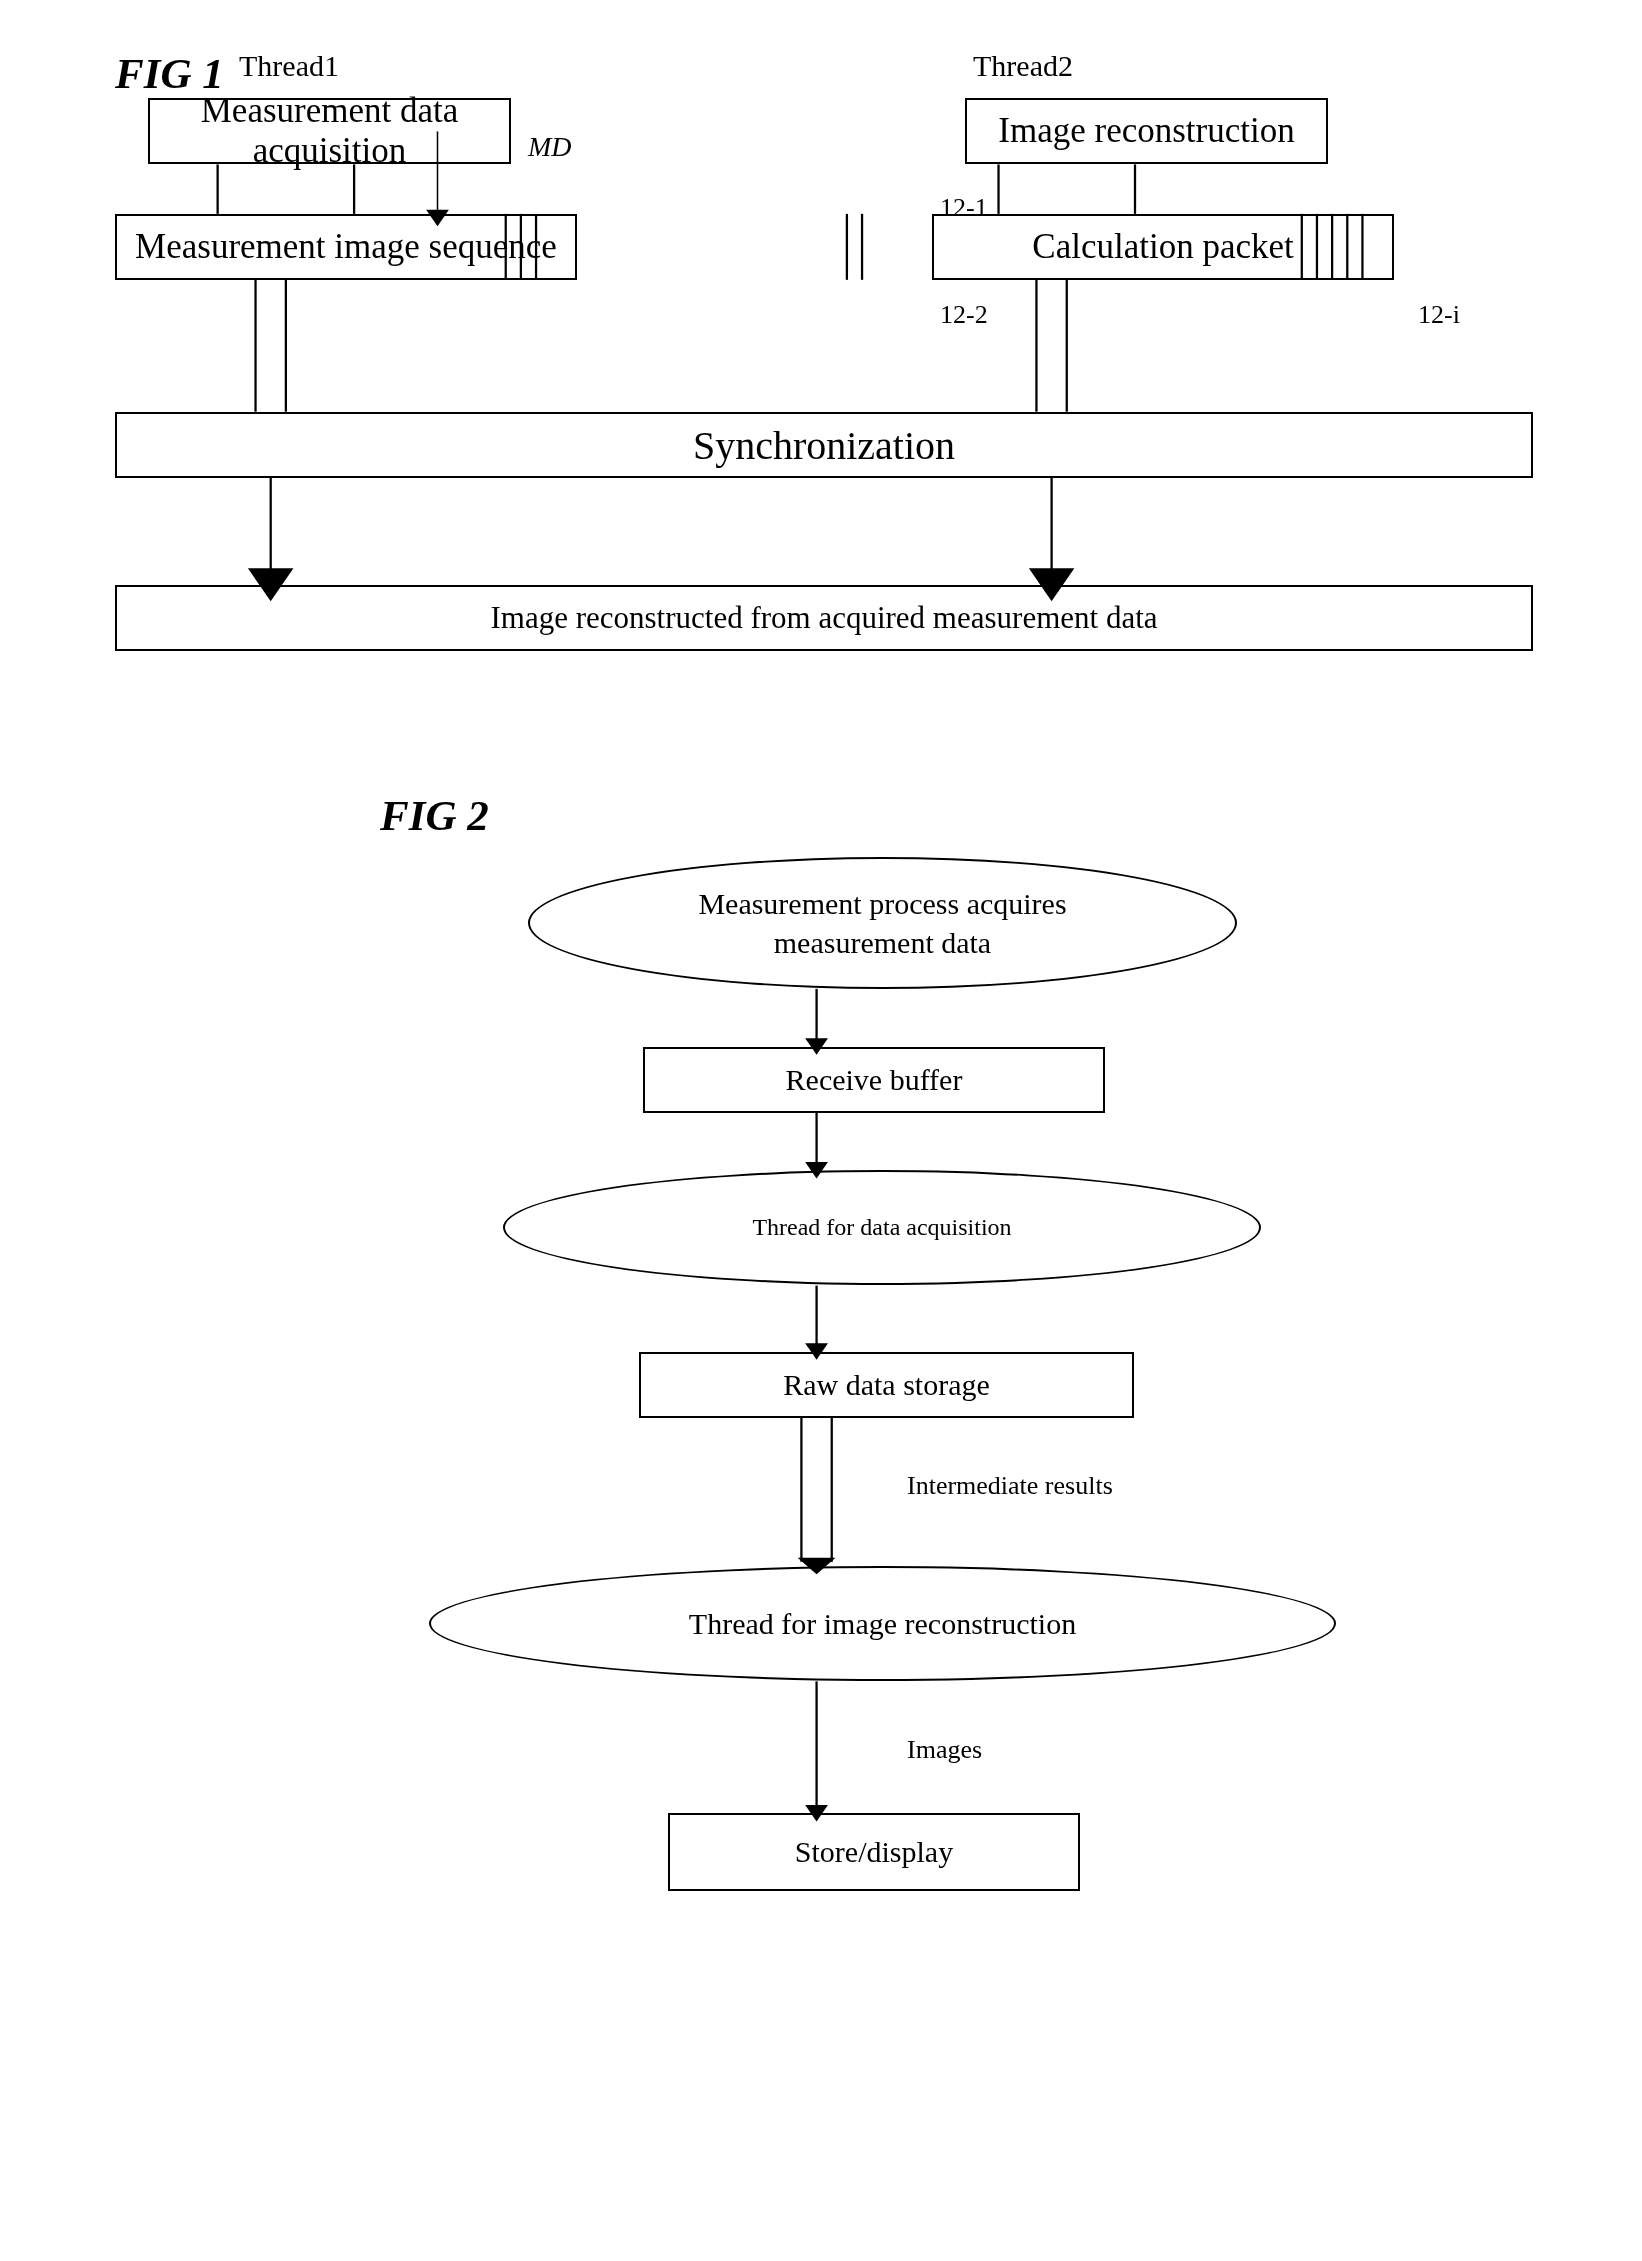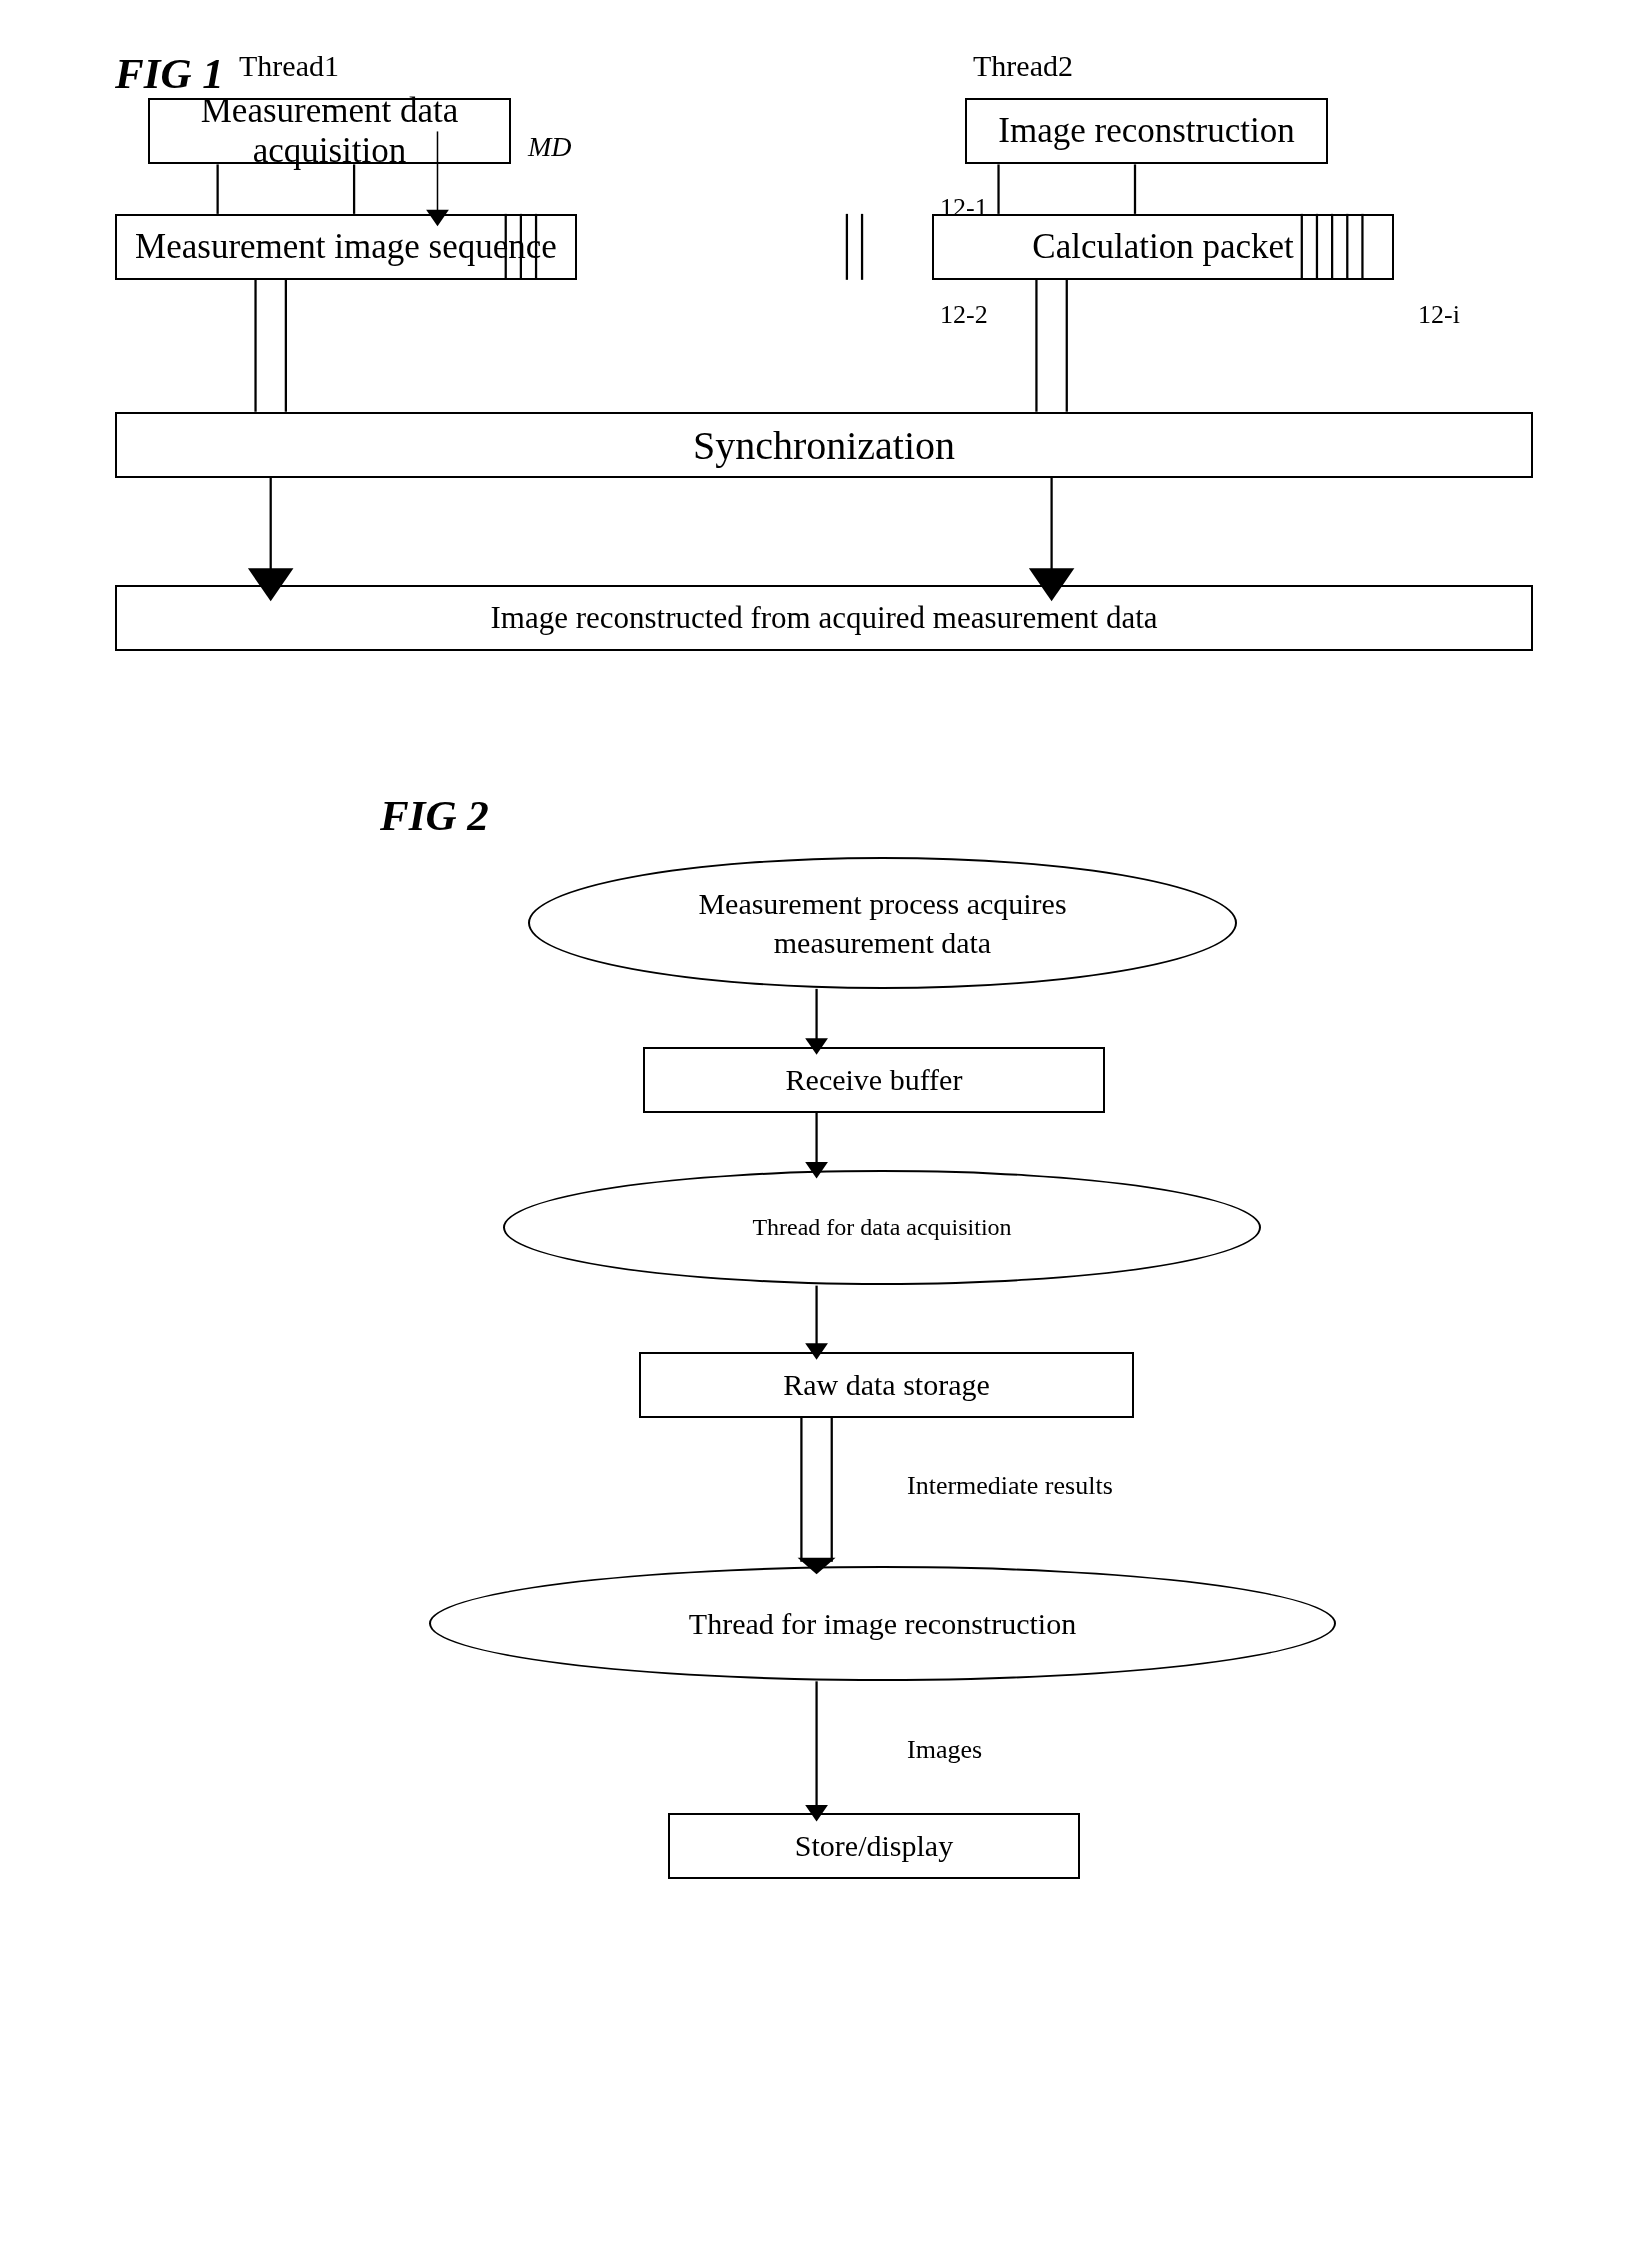--- a/index.html
+++ b/index.html
@@ -275,21 +275,21 @@
     <div class="rect-box2" style="left:561px; top:561px; width:495px; height:66px;margin-left:12px;">Raw data storage</div>
 
     <div class="side-label" style="left:841px; top:680px;">Intermediate results</div>
 
     <div class="ellipse-box" style="left:363px; top:775px; width:907px; height:115px;">
       <span style="font-size:30px;">Thread for image reconstruction</span>
     </div>
 
     <div class="side-label" style="left:841px; top:944px;">Images</div>
 
-    <div class="rect-box2" style="left:602px; top:1022px; width:412px; height:66px;">Store/display</div>
+    <div class="rect-box2" style="left:602px; top:1022px; width:412px; height:78px;">Store/display</div>
 
     <svg class="fig2-svg" viewBox="0 0 1993 1600" preserveAspectRatio="none">
 
       <line x1="990" y1="240" x2="990" y2="305" stroke="#000" stroke-width="3"></line>
       <polygon points="975,300 990,320 1005,300" fill="#000"></polygon>
 
       <line x1="990" y1="390" x2="990" y2="455" stroke="#000" stroke-width="3"></line>
       <polygon points="975,450 990,470 1005,450" fill="#000"></polygon>
 
       <line x1="990" y1="600" x2="990" y2="675" stroke="#000" stroke-width="3"></line>

